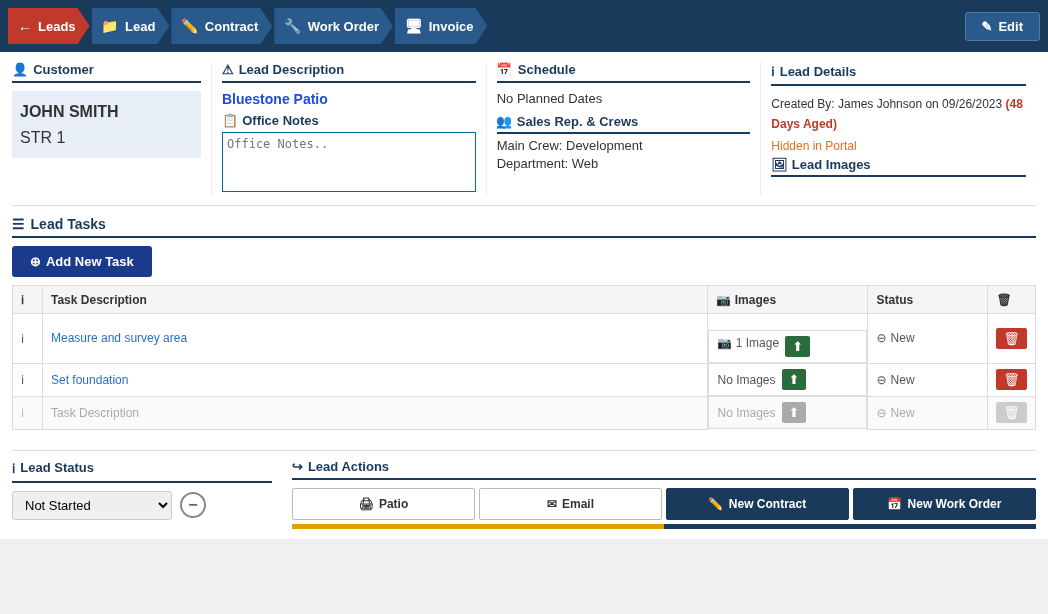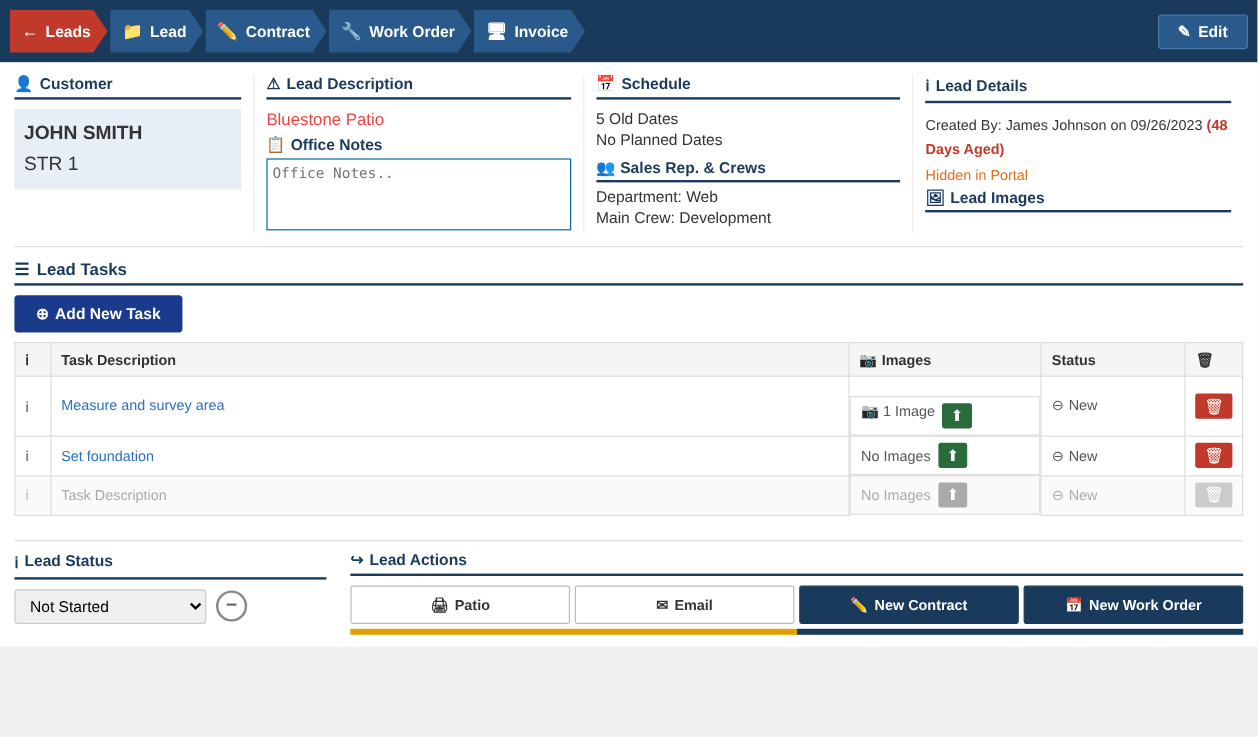--- a/index.html
+++ b/index.html
@@ -85,22 +85,22 @@
     .customer-box {
       background: #e8eef5;
       padding: 8px;
       font-size: 16px;
       line-height: 1.6;
     }
     .customer-name { font-weight: bold; }
 
     .lead-desc-title {
       font-size: 14px;
-      font-weight: normal;
-      color: #ef4444;
+      font-weight: bold;
+      color: #1d4ed8;
       margin-bottom: 6px;
     }
     .office-notes-label {
       font-weight: bold;
       color: #1a3a5c;
       margin-bottom: 4px;
       display: flex;
       align-items: center;
       gap: 4px;
     }
@@ -352,28 +352,27 @@
         <span>Office Notes</span>
       </div>
       <textarea class="office-notes-box" placeholder="Office Notes.." style=""></textarea>
     </div>
 
     <div class="section-col">
       <div class="section-header">
         <span>📅</span>
         <span>Schedule</span>
       </div>
-      <div class="schedule-item">5 Old Dates</div>
       <div class="schedule-item">No Planned Dates</div>
       <div class="sales-rep-title">
         <span>👥</span>
         <span>Sales Rep. &amp; Crews</span>
       </div>
+      <div class="schedule-item">Main Crew: Development</div>
       <div class="schedule-item">Department: Web</div>
-      <div class="schedule-item">Main Crew: Development</div>
     </div>
 
     <div class="section-col">
       <div class="section-header">
         <span>ℹ</span>
         <span>Lead Details</span>
       </div>
       <div class="lead-details-text">
         <span>Created By: James Johnson on 09/26/2023</span>
         <span class="aged-text">(48 Days Aged)</span>

